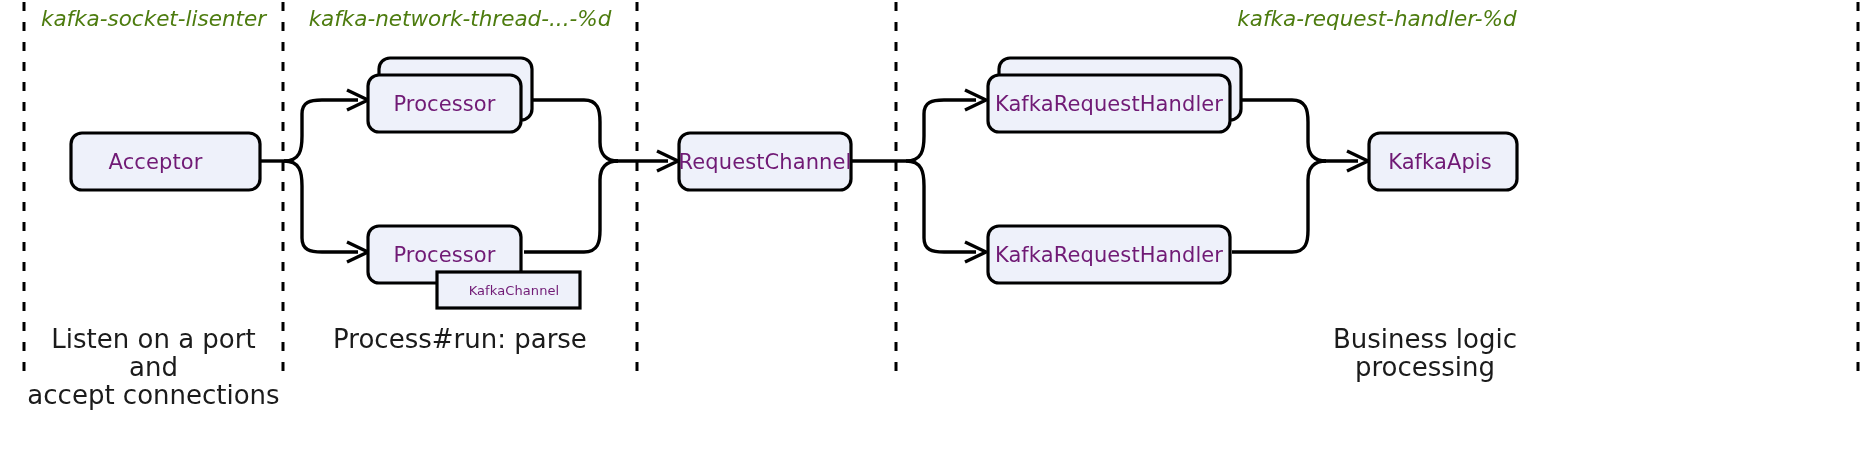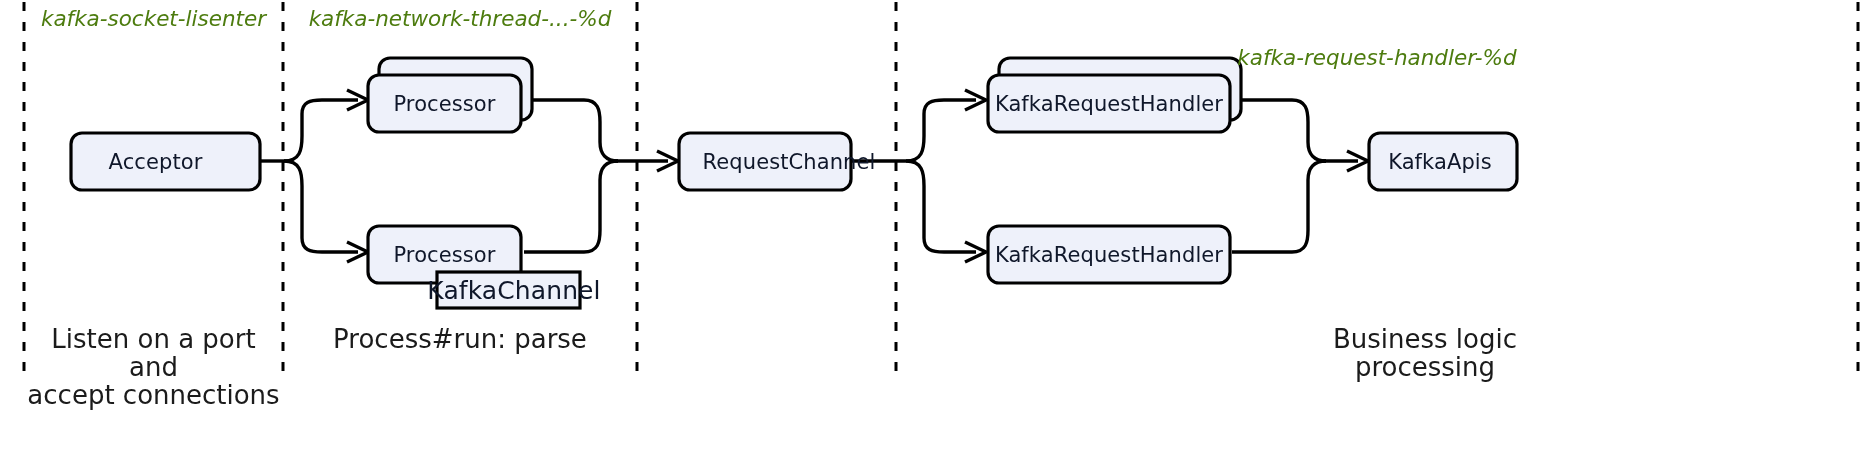--- a/index.html
+++ b/index.html
@@ -44,21 +44,21 @@
     stroke-width: 3.4;
     stroke-linecap: butt;
     stroke-linejoin: round;
   }
   .nodelabel {
     position: absolute;
     display: flex;
     align-items: center;
     justify-content: center;
     font-size: 21px;
-    color: #0f172a;
+    color: #701a75;
     letter-spacing: 0.1px;
     white-space: nowrap;
     pointer-events: none;
   }
   .lane-title {
     position: absolute;
     font-size: 21.5px;
     font-style: italic;
     color: #4d7c0f;
     white-space: nowrap;
@@ -121,31 +121,31 @@
     <rect class="nodebox" x="999" y="58" width="242" height="62" rx="11" ry="11"></rect>
     <rect class="nodebox" x="988" y="75" width="242" height="57" rx="11" ry="11"></rect>
 
     <rect class="nodebox" x="988" y="226" width="242" height="57" rx="11" ry="11"></rect>
 
     <rect class="nodebox" x="1369" y="133" width="148" height="57" rx="11" ry="11"></rect>
   </svg>
 
   <div class="lane-title" style="left:24px; top:6px; width:259px;">kafka-socket-lisenter</div>
   <div class="lane-title" style="left:283px; top:6px; width:354px;">kafka-network-thread-...-%d</div>
-  <div class="lane-title" style="left:896px; top:6px; width:962px;margin-top:39px;">kafka-request-handler-%d</div>
+  <div class="lane-title" style="left:896px; top:6px; width:962px;">kafka-request-handler-%d</div>
 
   <div class="nodelabel" style="left:71px; top:133px; width:169px; height:57px;">Acceptor</div>
 
   <div class="nodelabel" style="left:368px; top:75px; width:153px; height:57px;">Processor</div>
 
   <div class="nodelabel" style="left:368px; top:226px; width:153px; height:57px;">Processor</div>
 
-  <div class="nodelabel" style="left:437px; top:272px; width:154px; height:36px; font-size:25px;border-radius:6px;">KafkaChannel</div>
+  <div class="nodelabel" style="left:437px; top:272px; width:154px; height:36px; font-size:13px;border-radius:6px;">KafkaChannel</div>
 
-  <div class="nodelabel" style="left:679px; top:133px; width:172px; height:57px;padding-left:24px;">RequestChannel</div>
+  <div class="nodelabel" style="left:679px; top:133px; width:172px; height:57px;">RequestChannel</div>
 
   <div class="nodelabel" style="left:988px; top:75px; width:242px; height:57px;">KafkaRequestHandler</div>
 
   <div class="nodelabel" style="left:988px; top:226px; width:242px; height:57px;">KafkaRequestHandler</div>
 
   <div class="nodelabel" style="left:1369px; top:133px; width:142px; height:57px;">KafkaApis</div>
 
   <div class="lane-caption" style="left:24px; top:325px; width:259px;">
     <div>Listen on a port and</div>
     <div>accept connections</div>

